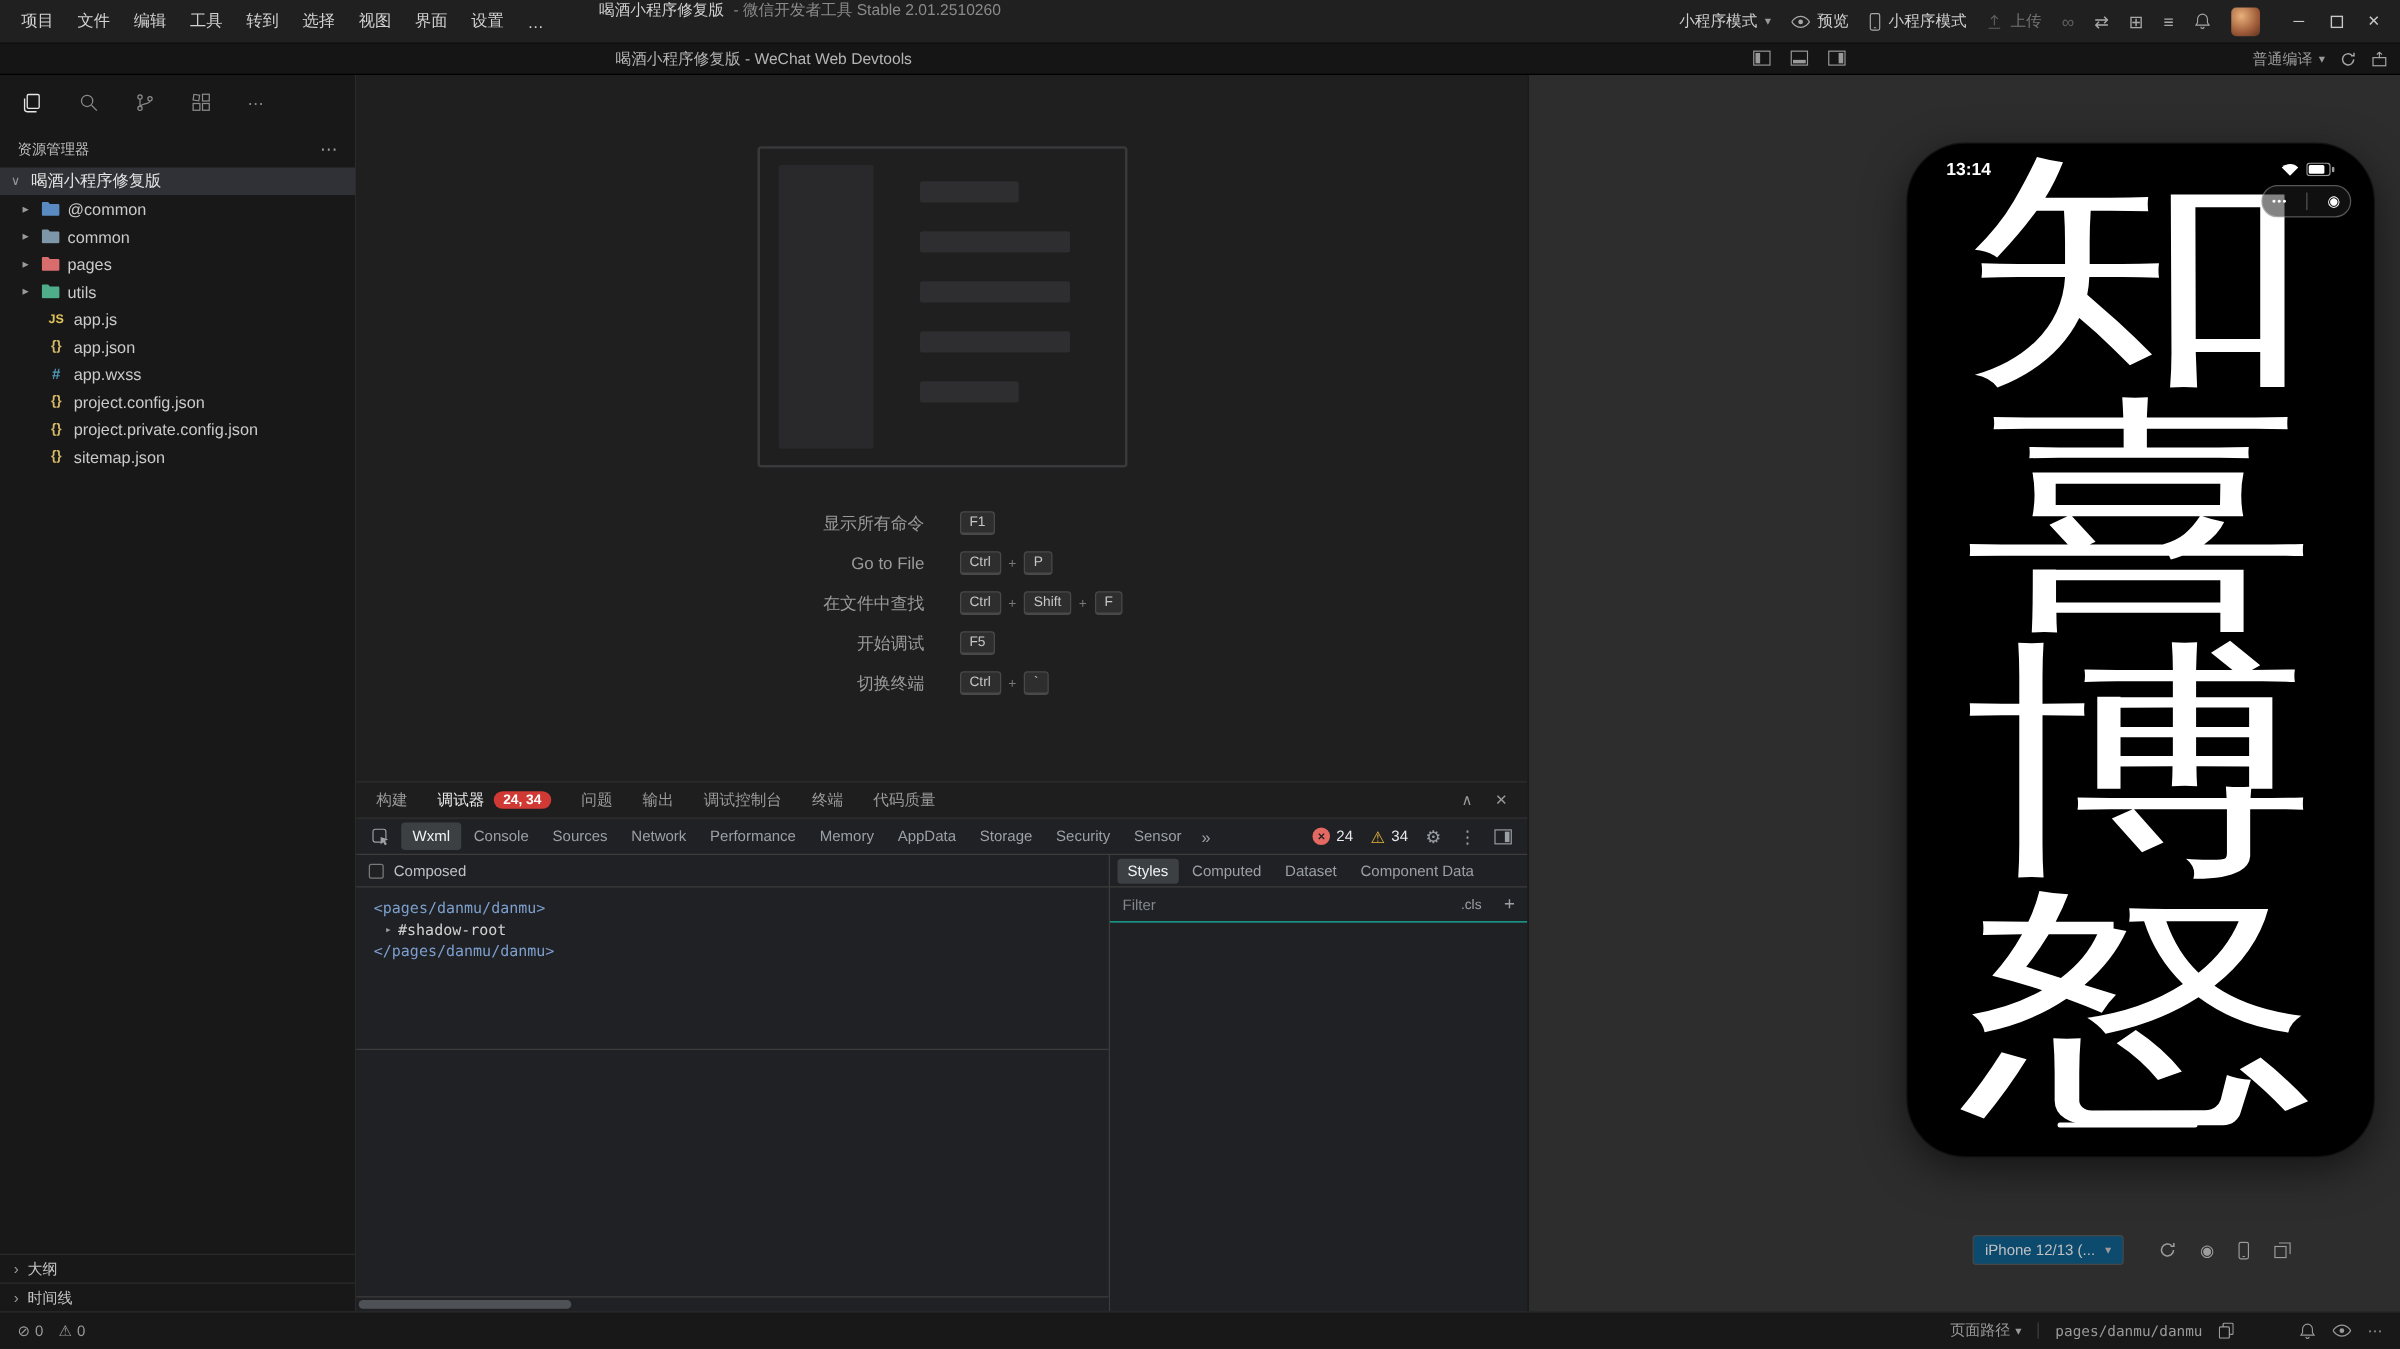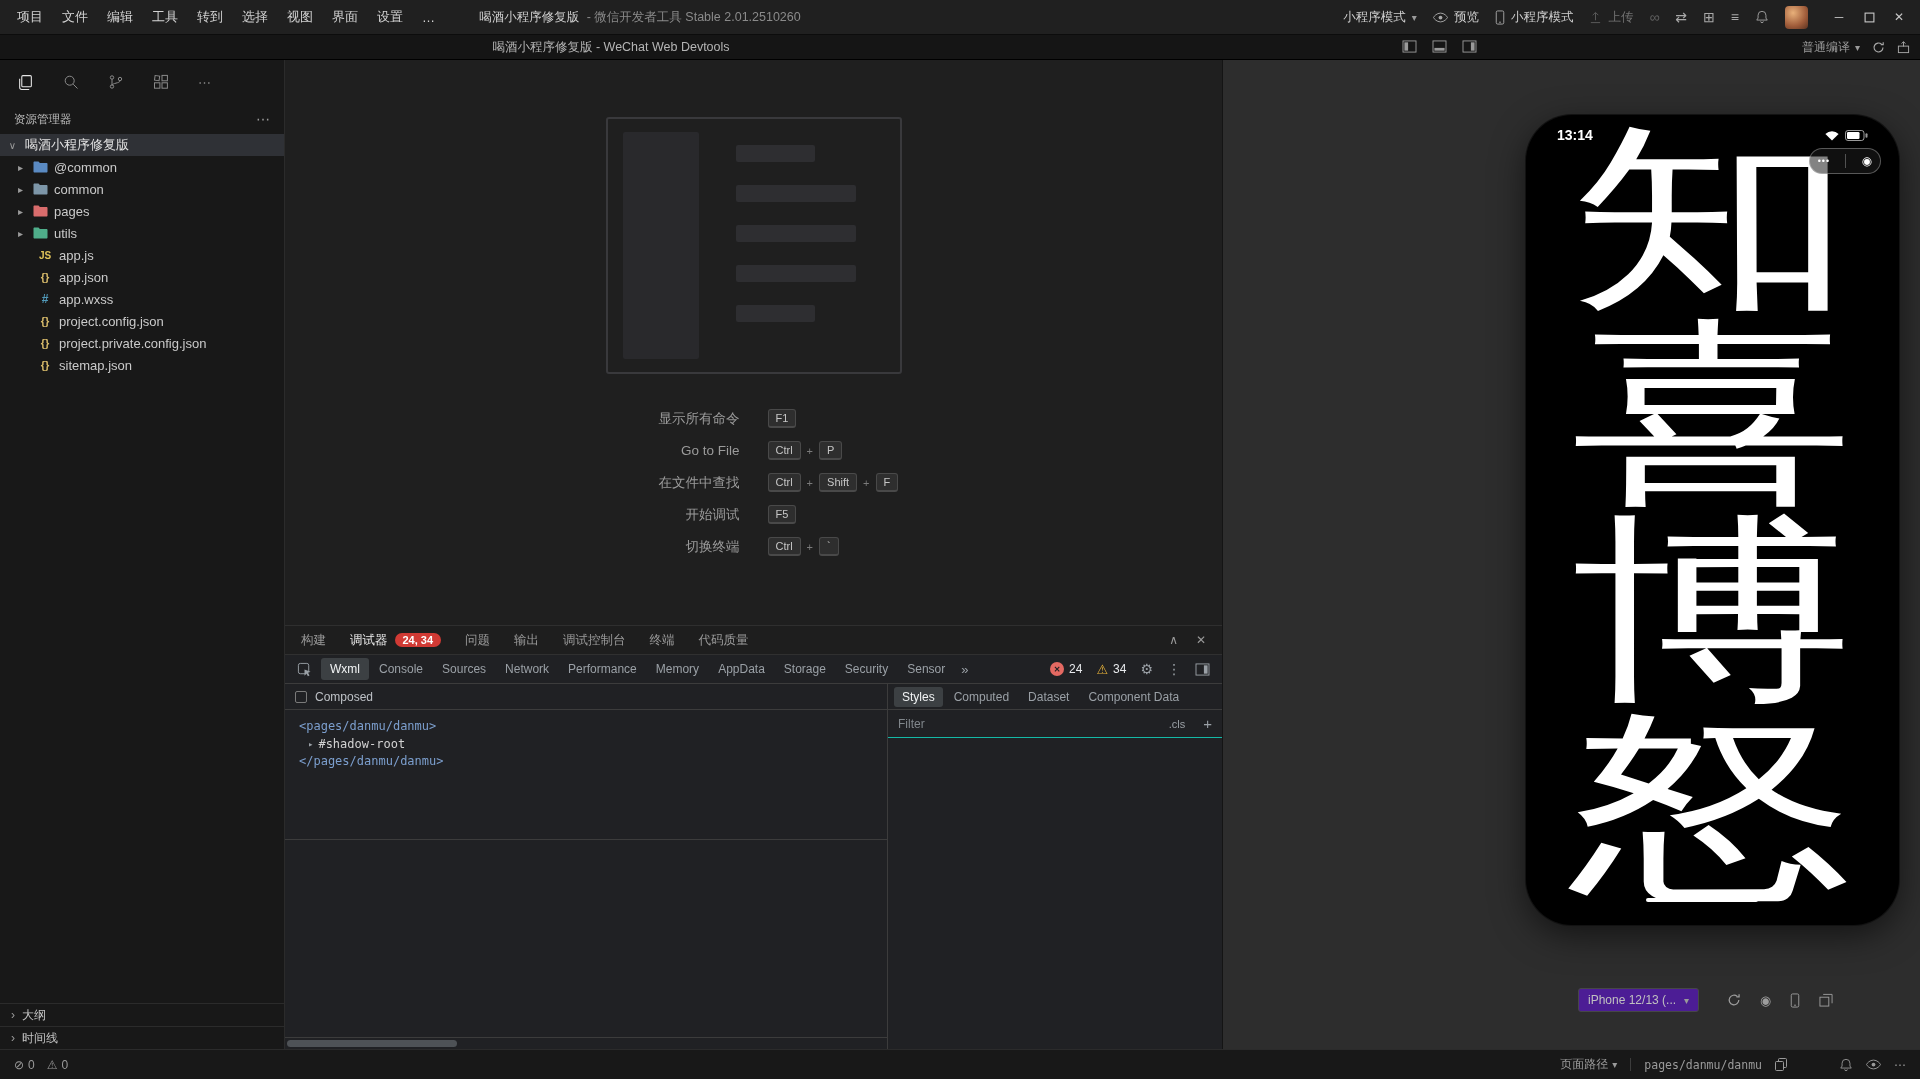--- a/index.html
+++ b/index.html
@@ -3,21 +3,21 @@
 <meta charset="utf-8">
 <style>
   *{margin:0;padding:0;box-sizing:border-box}
   html,body{width:1920px;height:1079px;overflow:hidden}
   body{background:#1f1f1f;color:#ccc;font-family:"Liberation Sans",sans-serif;font-size:13px;position:relative}
   svg{display:block}
   .dim{opacity:.45}
   .caret{font-size:10px;color:#9a9a9a}
 
   
-  .titlebar{position:absolute;top:0;left:0;right:0;height:35px;background:#202020;display:flex;align-items:center;border-bottom:1px solid #0c0c0c;z-index:30}
+  .titlebar{position:absolute;top:0;left:0;right:0;height:35px;background:#202020;display:flex;border-bottom:1px solid #0c0c0c;z-index:30}
   .menus{display:flex;align-items:center;padding-left:8px;gap:1px}
   .menu-item{padding:4px 9px;color:#d2d2d2;font-size:13px;border-radius:4px;white-space:nowrap}
   .tb-title{position:absolute;left:380px;width:520px;text-align:center;font-size:12.5px;color:#cfcfcf;white-space:nowrap}
   .tb-title-suffix{color:#8a8a8a;margin-left:4px}
   .tb-right{margin-left:auto;display:flex;align-items:center;gap:16px;padding-right:6px}
   .tb-item{display:flex;align-items:center;gap:6px;color:#d0d0d0;font-size:12.5px;white-space:nowrap}
   .tb-icon{color:#a8a8a8;font-size:14px;display:flex;align-items:center}
   .avatar{width:23px;height:23px;border-radius:4px;background:radial-gradient(circle at 35% 30%,#e8b07a,#a05c3a 60%,#5a3220);display:inline-block}
   .win-controls{display:flex;align-items:center}
   .win-btn{width:30px;height:35px;display:flex;align-items:center;justify-content:center;color:#c8c8c8;font-size:12px}
@@ -114,21 +114,21 @@
   .big-text{position:absolute;top:0;left:0;right:0;text-align:center;color:#fff;transform:scaleX(1.42);transform-origin:50% 0}
   .big-char{font-size:200px;line-height:196px;height:196px}
   .status-row{position:absolute;top:7px;left:0;right:0;display:flex;align-items:center;padding:0 26px;color:#fff;font-size:14px;font-weight:bold;z-index:3}
   .status-icons{margin-left:auto;display:flex;gap:5px;align-items:center}
   .capsule{position:absolute;top:28px;right:13px;width:72px;height:26px;border:1px solid rgba(255,255,255,.3);background:rgba(30,30,30,.55);border-radius:14px;display:flex;align-items:center;justify-content:space-around;color:#fff;z-index:3}
   .cap-dots{font-size:9px;letter-spacing:1px}
   .cap-target{font-size:12px}
   .capsule-divider{width:1px;height:14px;background:rgba(255,255,255,.28)}
   .home-indicator{position:absolute;bottom:18px;left:47%;transform:translateX(-50%);width:112px;height:4px;border-radius:2px;background:#fff;z-index:3}
   .device-bar{position:absolute;top:928px;left:355px;display:flex;align-items:center;gap:28px;color:#9d9d9d}
-  .device-select{display:flex;align-items:center;gap:8px;font-size:12px;padding:4px 9px;border:1px solid #474747;border-radius:3px;background:#4c1d95;color:#c0c0c0}
+  .device-select{display:flex;align-items:center;gap:8px;font-size:12px;padding:4px 9px;border:1px solid #474747;border-radius:3px;background:#0c4a6e;color:#c0c0c0}
   .device-icons{display:flex;gap:19px;align-items:center;color:#9d9d9d}
   .record-glyph{font-size:13px}
 
   
   .statusbar{position:absolute;bottom:0;left:0;right:0;height:30px;background:#181818;border-top:1px solid #2b2b2b;display:flex;align-items:center;padding:0 14px;font-size:12px;color:#9a9a9a;z-index:30}
   .sb-left{display:flex;align-items:center;gap:12px}
   .sb-item{display:flex;align-items:center;gap:4px}
   .sb-right{margin-left:auto;display:flex;align-items:center;gap:13px}
   .sb-divider{width:1px;height:13px;background:#3c3c3c}
   .sb-path{font-family:"DejaVu Sans Mono",monospace;font-size:11.5px}

